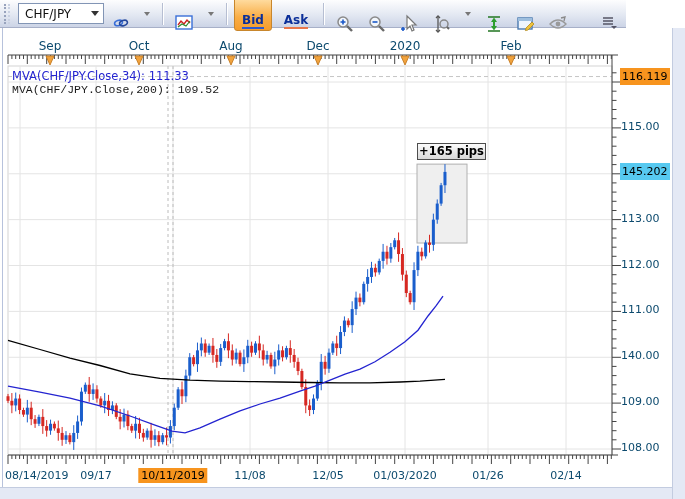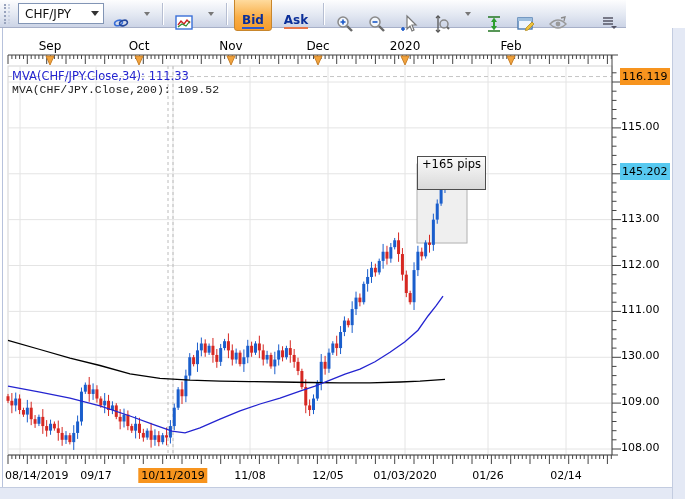--- a/index.html
+++ b/index.html
@@ -30,34 +30,34 @@
   .u-bid{border-bottom:2px solid #2d5ad0;}
   .u-ask{border-bottom:2px solid #e8764a;}
   .menu-right{margin-left:auto;}
   
   .rstrip{position:absolute;left:672px;top:28px;width:13px;height:471px;background:#e4e9f5;border-left:1px solid #c3cce0;z-index:10;}
   .bstrip{position:absolute;left:0;top:487px;width:672px;height:12px;background:#e4e9f5;border-top:1px solid #c3cce0;z-index:10;}
   .ledge{position:absolute;left:2px;top:28px;width:1px;height:459px;background:#b7c2dc;z-index:10;}
   
   svg.chartsvg{position:absolute;left:0;top:0;z-index:5;}
   
-  .lab{position:absolute;z-index:20;color:#000000;white-space:nowrap;}
+  .lab{position:absolute;z-index:20;color:#0c4a6e;white-space:nowrap;}
   .month{font-size:12px;top:39px;transform:translateX(-50%);}
   .bdate{font-size:11px;top:468px;transform:translateX(-50%);padding:1px 3px;}
   .bdate.first{transform:none;}
   .bdate.hl{background:#f7941e;color:#000;}
   .pricelab{font-size:11px;left:621px;}
   .badge{position:absolute;left:620px;width:50px;height:17px;line-height:17px;z-index:25;
     font-size:11px;color:#000;padding-left:2px;}
   .badge.orange{background:#f7941e;}
   .badge.cyan{background:#57c9f0;}
   .legend{position:absolute;left:12px;z-index:22;font-size:11.5px;}
-  .pips{position:absolute;left:417px;top:156px;width:69px;height:34px;z-index:24;
+  .pips{position:absolute;left:417px;top:143px;width:69px;height:17px;z-index:24;
     background:linear-gradient(#fbfbfb,#d9d9d9);border:1px solid #4d4d4d;
-    font-size:11.5px;color:#000;text-align:center;line-height:15px;}
+    font-size:11.5px;color:#000;text-align:center;line-height:15px;font-weight:bold;}
   
   .ic{display:block;}
 </style>
 </head>
 <body>
 
 <div class="stage">
 
   <div class="toolbar">
     <div class="grip"></div>
@@ -805,35 +805,35 @@
   <div class="lab legend" style="top:83px;color:#1a1a1a;font-family:Liberation Mono, monospace;">MVA(CHF/JPY.Close,200): 109.52</div>
 
   <div class="pips">+165 pips</div>
 
   <div class="badge orange" style="top:68px;">116.119</div>
   <div class="badge cyan" style="top:163px;">145.202</div>
 
   <div id="labels">
       <div class="lab month" style="left:50px">Sep</div>
       <div class="lab month" style="left:139px">Oct</div>
-      <div class="lab month" style="left:231px">Nov</div>
+      <div class="lab month" style="left:231px">Aug</div>
       <div class="lab month" style="left:318px">Dec</div>
       <div class="lab month" style="left:405px">2020</div>
       <div class="lab month" style="left:511px">Feb</div>
       <div class="lab bdate first" style="left:2px">08/14/2019</div>
       <div class="lab bdate" style="left:96px">09/17</div>
       <div class="lab bdate hl" style="left:173px">10/11/2019</div>
       <div class="lab bdate" style="left:250px">11/08</div>
       <div class="lab bdate" style="left:328px">12/05</div>
       <div class="lab bdate" style="left:405px">01/03/2020</div>
       <div class="lab bdate" style="left:488px">01/26</div>
       <div class="lab bdate" style="left:566px">02/14</div>
       <div class="lab pricelab" style="top:74px">116.00</div>
       <div class="lab pricelab" style="top:120px">115.00</div>
       <div class="lab pricelab" style="top:166px">114.00</div>
       <div class="lab pricelab" style="top:212px">113.00</div>
       <div class="lab pricelab" style="top:258px">112.00</div>
       <div class="lab pricelab" style="top:303px">111.00</div>
-      <div class="lab pricelab" style="top:349px">130.00</div>
+      <div class="lab pricelab" style="top:349px">140.00</div>
       <div class="lab pricelab" style="top:395px">109.00</div>
       <div class="lab pricelab" style="top:441px">108.00</div>
     </div>
 </div>
 
 </body></html>

